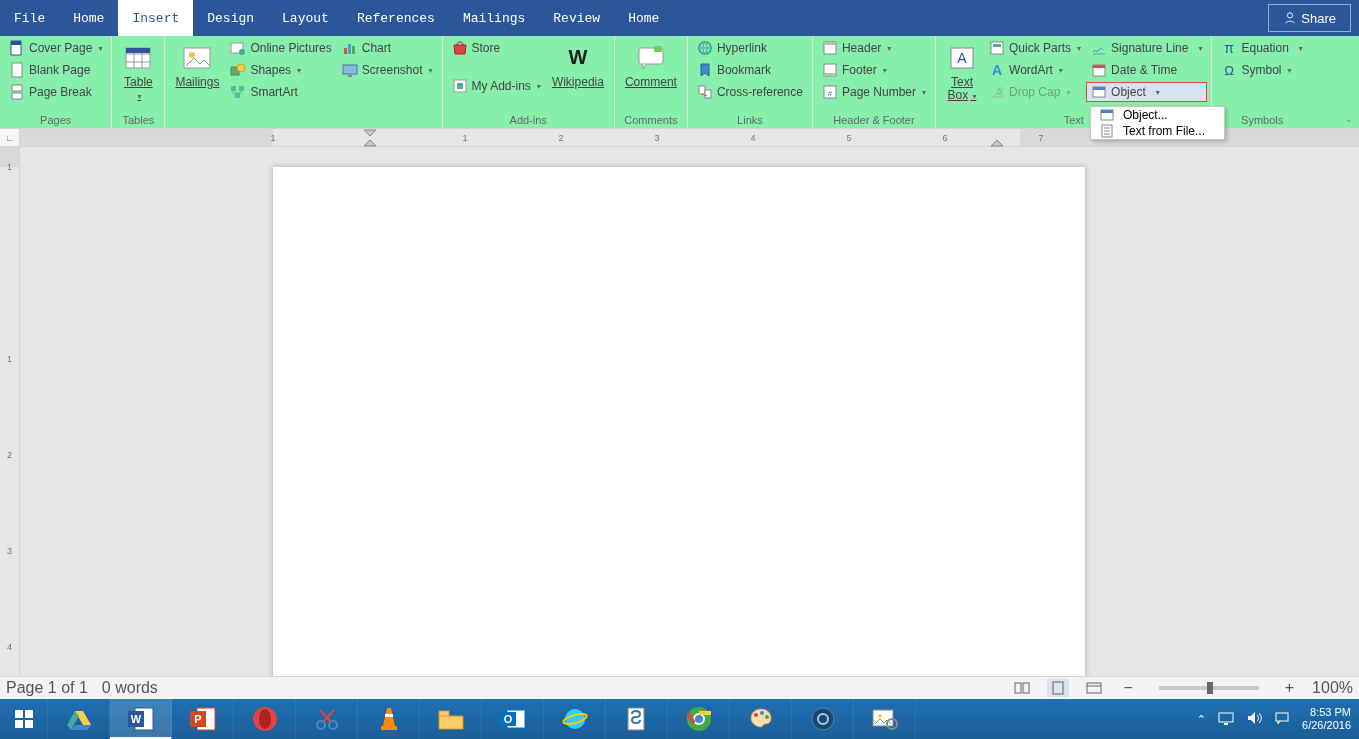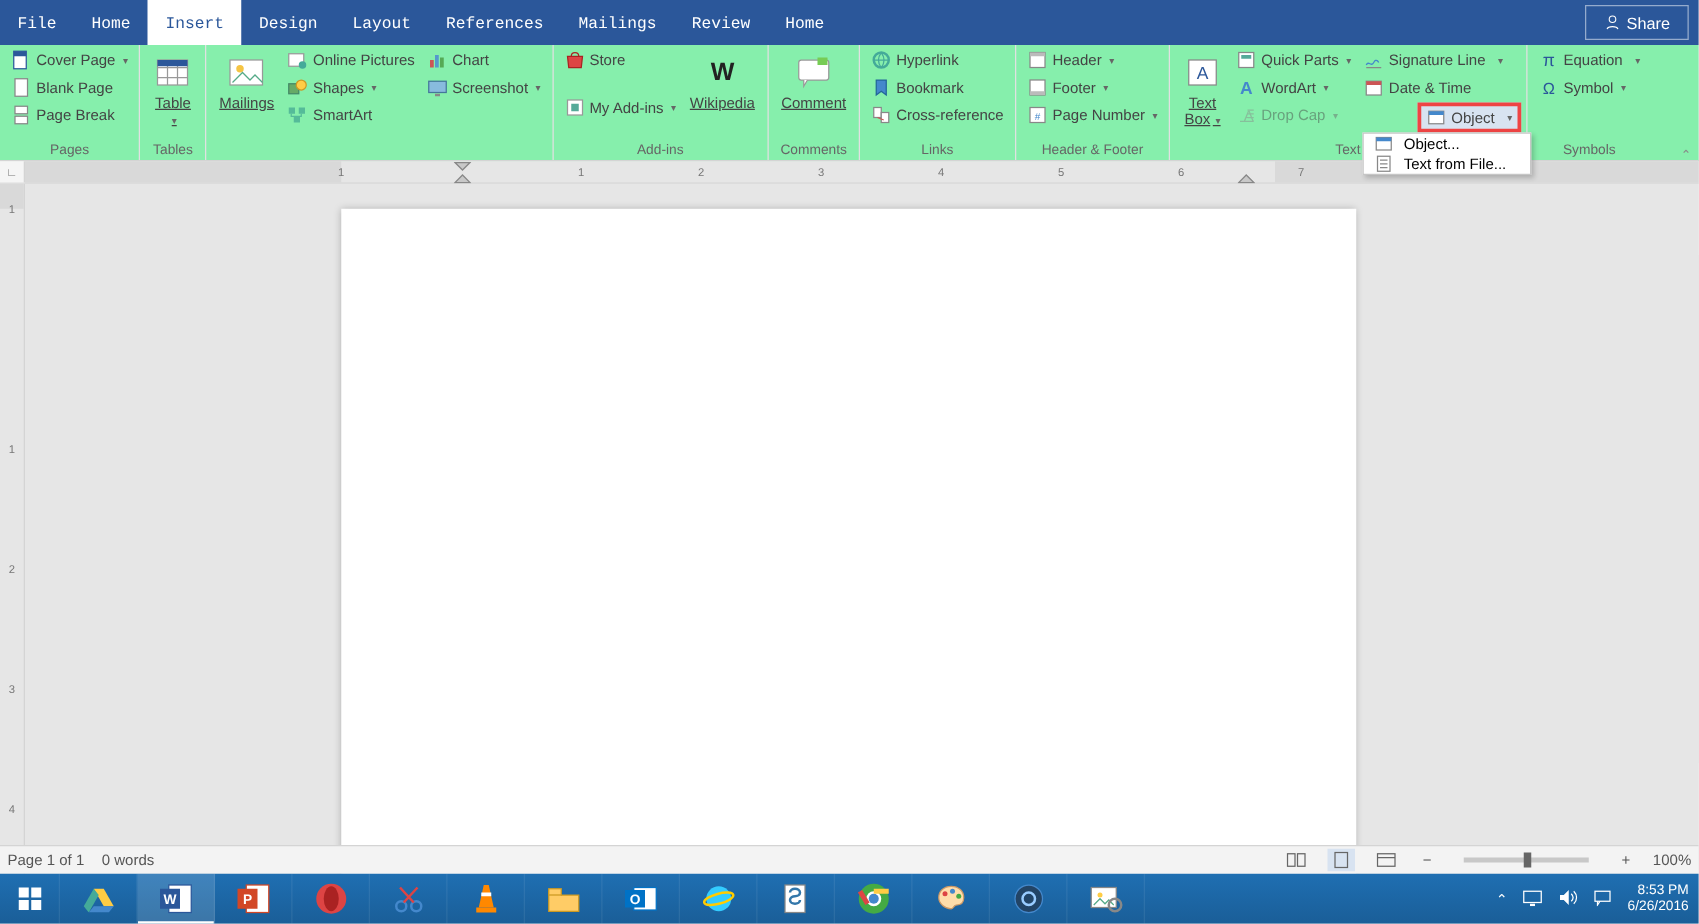--- a/index.html
+++ b/index.html
@@ -21,40 +21,40 @@
 .group-label { text-align: center; font-size: 11px; color: #666; padding: 2px 0; }
 .vstack { display: flex; flex-direction: column; gap: 2px; }
 .btn { display: flex; align-items: center; padding: 1px 4px; gap: 4px; white-space: nowrap; cursor: pointer; border: 1px solid transparent; }
 .bigbtn { display: flex; flex-direction: column; align-items: center; justify-content: center; padding: 4px 6px; gap: 2px; text-align: center; cursor: pointer; min-width: 40px; }
 .bigbtn .lbl { line-height: 1.1; text-decoration: underline; }
 .ico { width: 16px; height: 16px; display: inline-flex; align-items: center; justify-content: center; flex: 0 0 auto; }
 .ico-lg { width: 32px; height: 32px; display: flex; align-items: center; justify-content: center; }
 .caret { font-size: 8px; color: #666; margin-left: 2px; }
 
 
-.obj-btn { background: #d8e3f1; border: 3px solid #ef4444; margin-left: 48px; }
+.obj-btn { background: #d8e3f1; border: 1px solid #ef4444; }
 .dropdown { position: absolute; top: 106px; left: 1090px; width: 135px; background: #fff; border: 1px solid #c6c6c6; box-shadow: 2px 2px 4px rgba(0,0,0,.2); z-index: 50; font-size: 12px; }
 .dropdown .item { display: flex; align-items: center; gap: 8px; padding: 0 8px; cursor: pointer; }
 
 
 .ruler-h { height: 18px; background: #e6e6e6; display: flex; align-items: center; font-size: 9px; color: #666; position: relative; border-bottom: 1px solid #d4d4d4; }
 .ruler-corner { width: 20px; height: 100%; background: #f5f5f5; border-right: 1px solid #d4d4d4; display:flex;align-items:center;justify-content:center;font-size:9px;color:#777; }
 .ruler-track { position:relative; flex:1; height:100%; }
 .ruler-shade { position:absolute; top:0; bottom:0; background:#d9d9d9; }
 .tick { position:absolute; top:0; bottom:0; display:flex; align-items:center; justify-content:center; transform:translateX(-50%); color:#777; }
 
 .workarea { position: absolute; top: 147px; bottom: 40px; left: 0; right: 0; background: #e6e6e6; display: flex; }
 .ruler-v { width: 20px; background: #e6e6e6; border-right: 1px solid #d4d4d4; position:relative; }
 .ruler-v .shade { position:absolute; left:0; right:0; background:#d9d9d9; }
 .ruler-v .vt { position:absolute; left:0; right:0; text-align:center; font-size:9px; color:#777; transform:translateY(-50%); }
 .docwrap { flex:1; position:relative; overflow:hidden; }
 .page { position:absolute; top:20px; left:253px; width:812px; height:1050px; background:#fff; box-shadow: 0 0 6px rgba(0,0,0,.25); }
 
 
-.statusbar { position:absolute; bottom:40px; left:0; right:0; height:23px; background:#f3f3f3; border-top:1px solid #d4d4d4; display:flex; align-items:center; font-size:12px; color:#555; padding:0 6px; gap:14px; }
+.statusbar { position:absolute; bottom:40px; left:0; right:0; height:23px; background:#f3f3f3; border-top:1px solid #d4d4d4; display:flex; align-items:center; font-size:16px; color:#555; padding:0 6px; gap:14px; }
 .statusbar .spacer { flex:1; }
 .viewbtn { width:22px; height:18px; display:flex; align-items:center; justify-content:center; cursor:pointer; }
 .viewbtn.active { background:#d8e3f1; }
 .zoom-slider { width:100px; height:4px; background:#c8c8c8; position:relative; margin:0 8px; }
 .zoom-slider .thumb { position:absolute; top:-4px; left:48px; width:6px; height:12px; background:#666; }
 
 
 .taskbar { position:absolute; bottom:0; left:0; right:0; height:40px; background: linear-gradient(#1f6fb2,#1a5e98); display:flex; align-items:stretch; }
 .taskbar .tbtn { width:62px; display:flex; align-items:center; justify-content:center; cursor:pointer; border-right:1px solid rgba(255,255,255,.08); }
 .taskbar .tbtn.active { background: rgba(255,255,255,.15); box-shadow: inset 0 -2px 0 #fff; }

